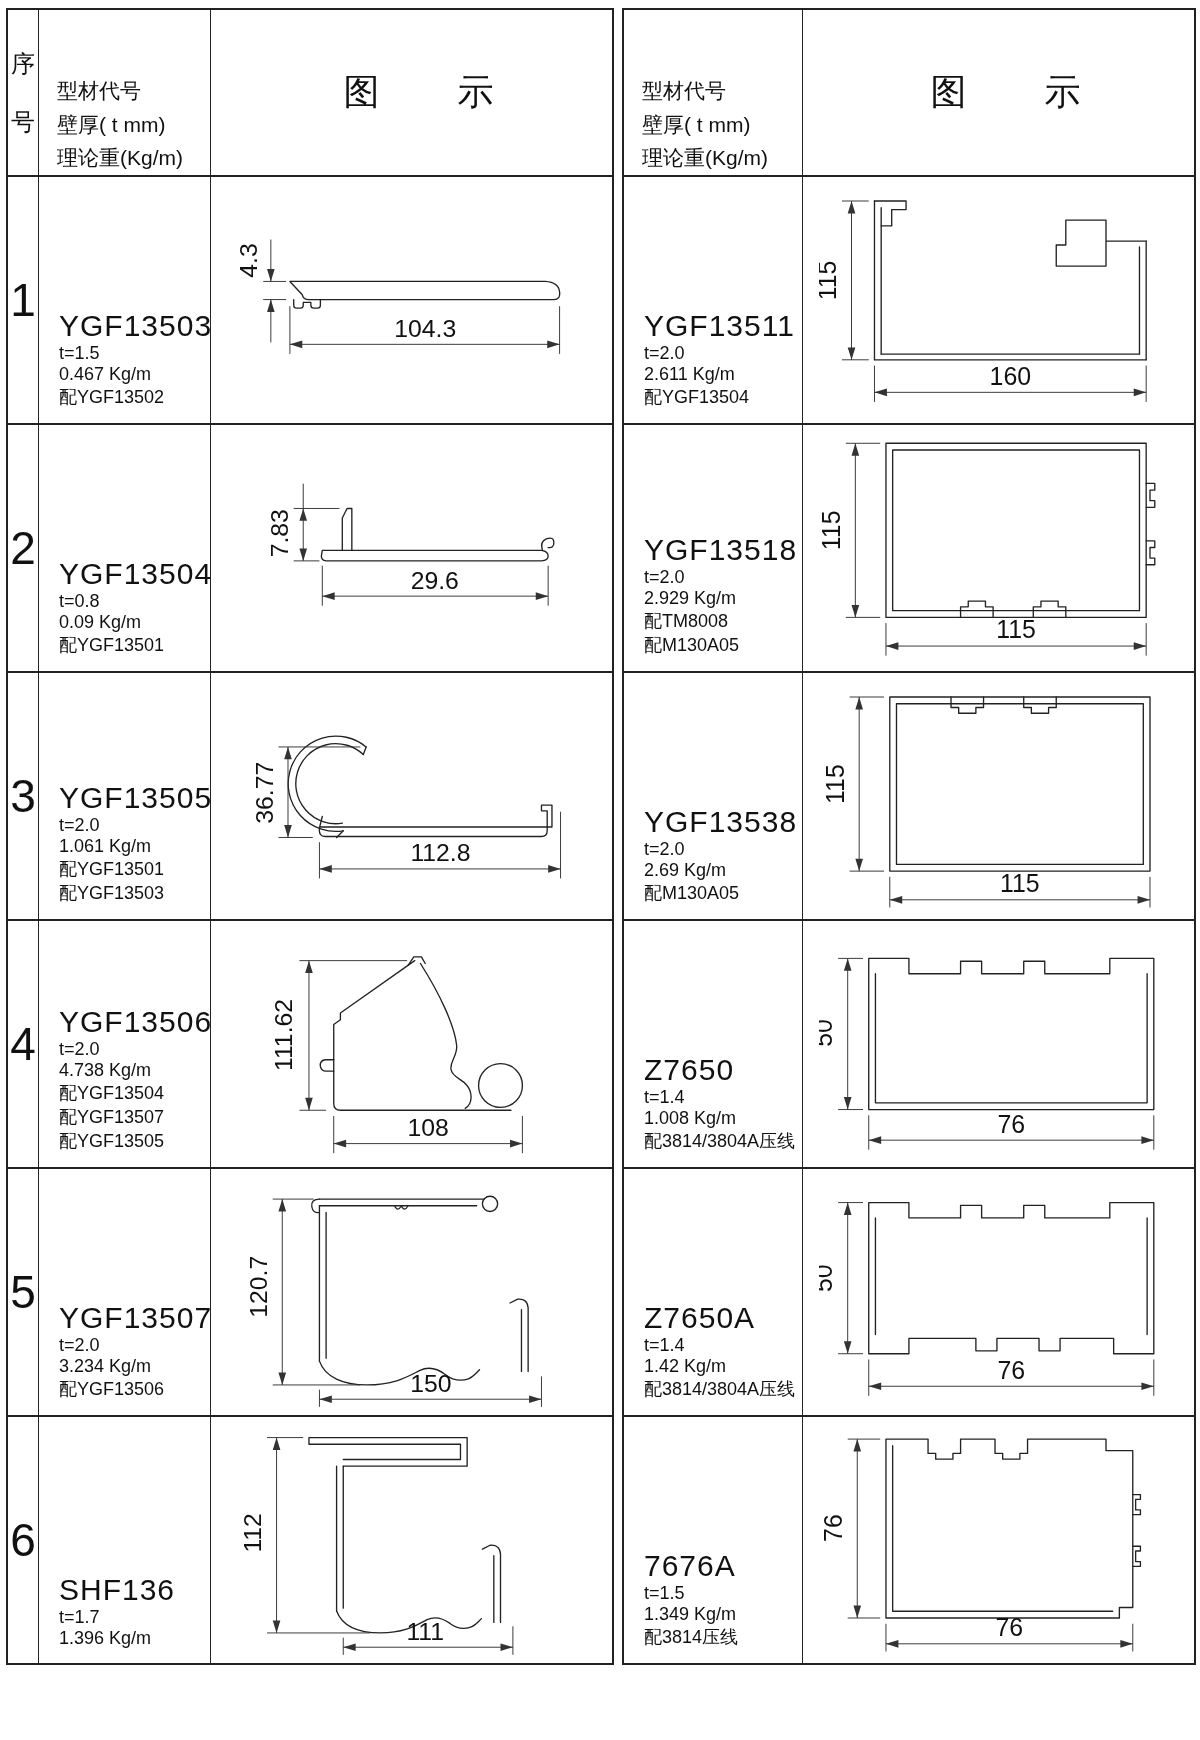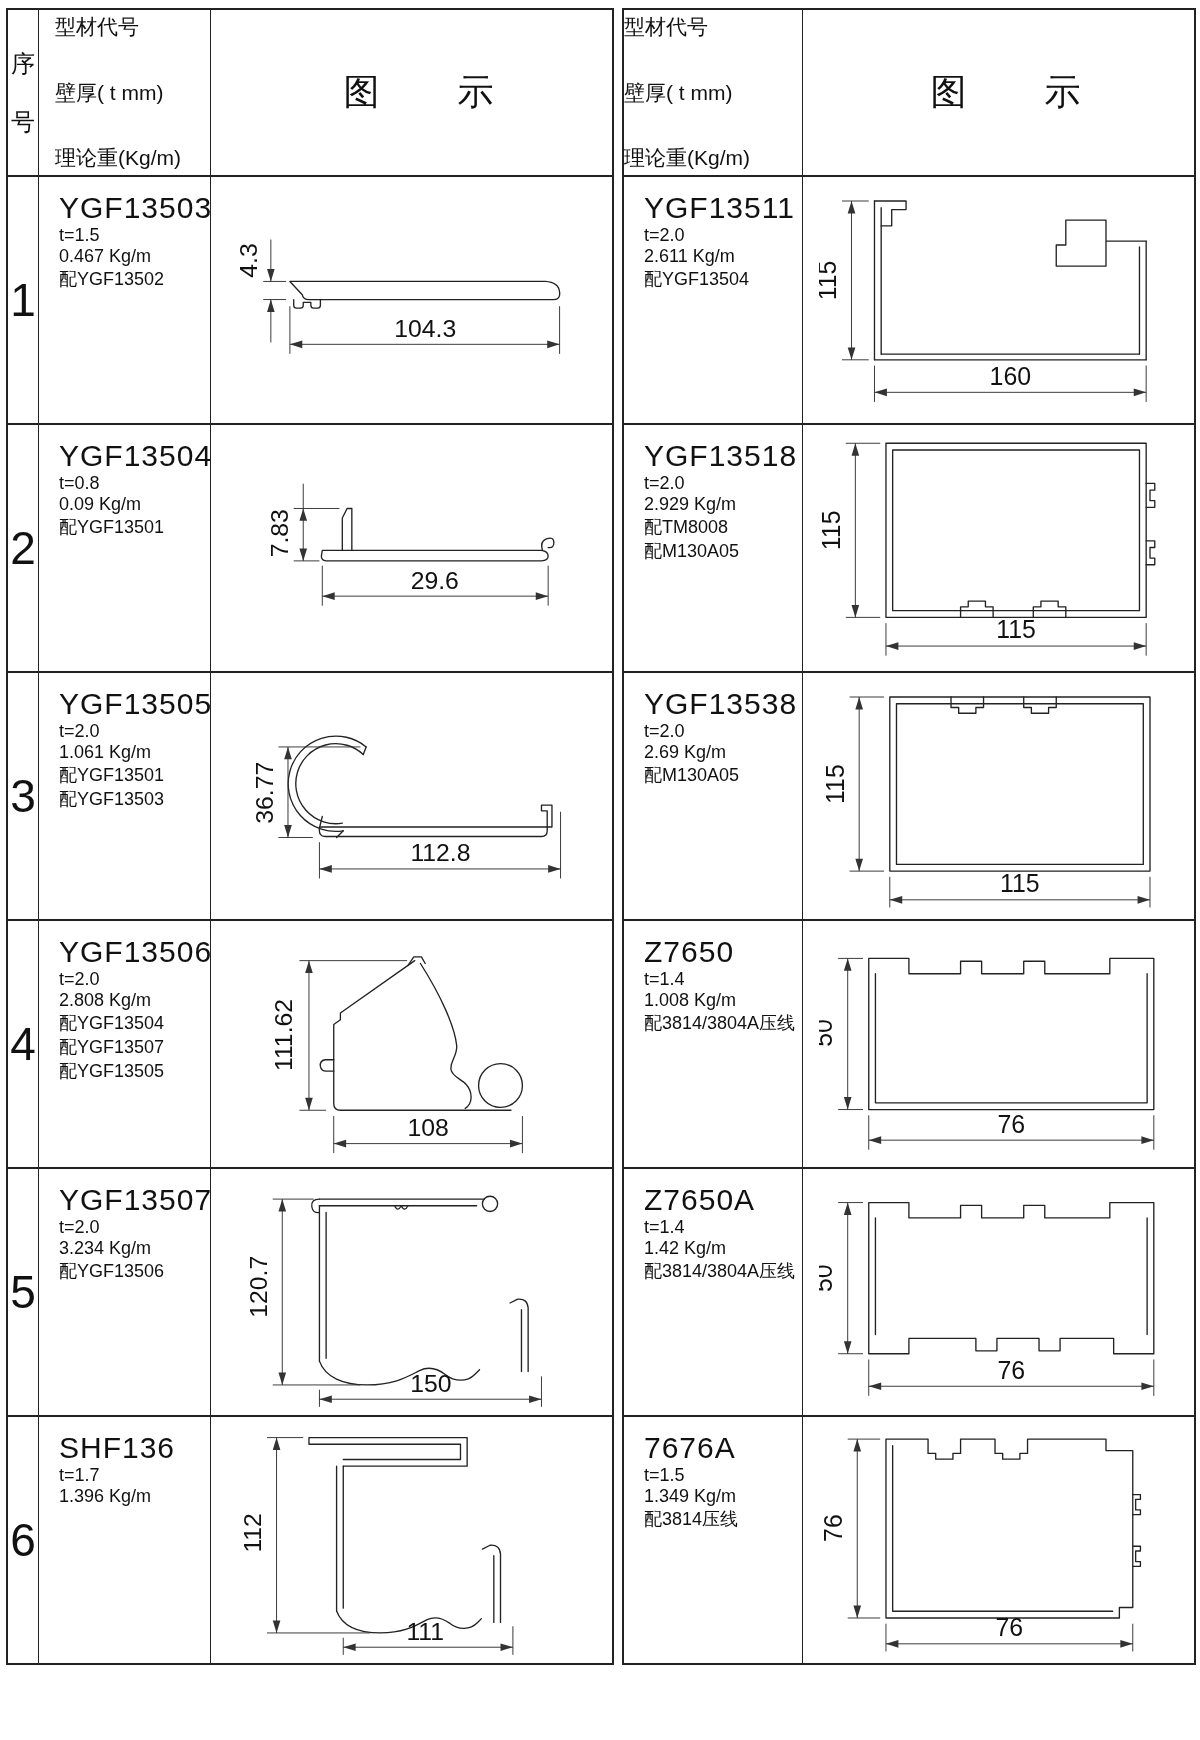--- a/index.html
+++ b/index.html
@@ -9,24 +9,24 @@
         border:2px solid #222;background:#fff;}
   .halfL{left:6px;grid-template-columns:30px 172px 402px;}
   .halfR{left:622px;grid-template-columns:178px 392px;}
   .cell{box-sizing:border-box;overflow:hidden;position:relative;}
   .bt{border-top:2px solid #222;}
   .bl{border-left:1px solid #222;padding-left:16px;}
   .idx{display:flex;align-items:center;justify-content:center;}
   .idx .digit{font-size:46px;line-height:1;}
   .idxhead{display:flex;flex-direction:column;align-items:center;justify-content:center;gap:26px;
            font-size:24px;}
-  .infohead{display:flex;flex-direction:column;justify-content:space-between;
+  .infohead{display:flex;flex-direction:column;justify-content:flex-end;padding-left:18px;
             font-size:21px;line-height:1.6;}
   .diaghead{display:flex;align-items:center;justify-content:center;font-size:36px;letter-spacing:2px;}
-  .info{display:flex;flex-direction:column;justify-content:flex-start;
+  .info{display:flex;flex-direction:column;justify-content:flex-end;
         padding:14px 6px 14px 20px;}
   .code{font-size:30px;letter-spacing:1px;}
   .spec{font-size:18px;}
   .diag{display:flex;align-items:center;justify-content:center;}
   .diag svg{display:block;}
   svg .p{fill:none;stroke:#222;stroke-width:1.4;stroke-linejoin:round;stroke-linecap:round;}
   svg .d{fill:none;stroke:#333;stroke-width:1;}
   svg .a{fill:#333;stroke:none;}
   svg text.t{font-family:"Liberation Sans",sans-serif;font-size:26px;fill:#111;}
   .footer{position:absolute;left:0;right:0;top:1692px;text-align:center;font-size:27px;
@@ -115,21 +115,21 @@
         <text class="t" x="224" y="192" text-anchor="middle">112.8</text>
       </svg>
     </div>
 
     <div class="cell bt idx">
         <span class="digit">4</span>
       </div>
     <div class="cell bt bl info">
       <div class="code">YGF13506</div>
       <div class="spec">t=2.0</div>
-      <div class="spec">2.808 Kg/m</div>
+      <div class="spec">4.738 Kg/m</div>
       <div class="spec">配YGF13504</div>
       <div class="spec">配YGF13507</div>
       <div class="spec">配YGF13505</div>
     </div>
     <div class="cell bt bl diag">
       <svg width="401" height="245" viewBox="0 0 404 248">
         <path class="p" d="M197,36 L119,91 v7 l-7,5 V186 q0,7 7,7 h179"></path>
         <path class="p" d="M190,41 l6,-9 h8 l4,7"></path>
         <path class="p" d="M112,140 h-9 q-6,1 -5,7 q1,5 6,5 h8"></path>
         <path class="p" d="M203,39 C224,72 239,105 241,125 C242,136 234,141 235,150 C236,158 246,160 251,166 C258,174 258,186 250,191"></path>

